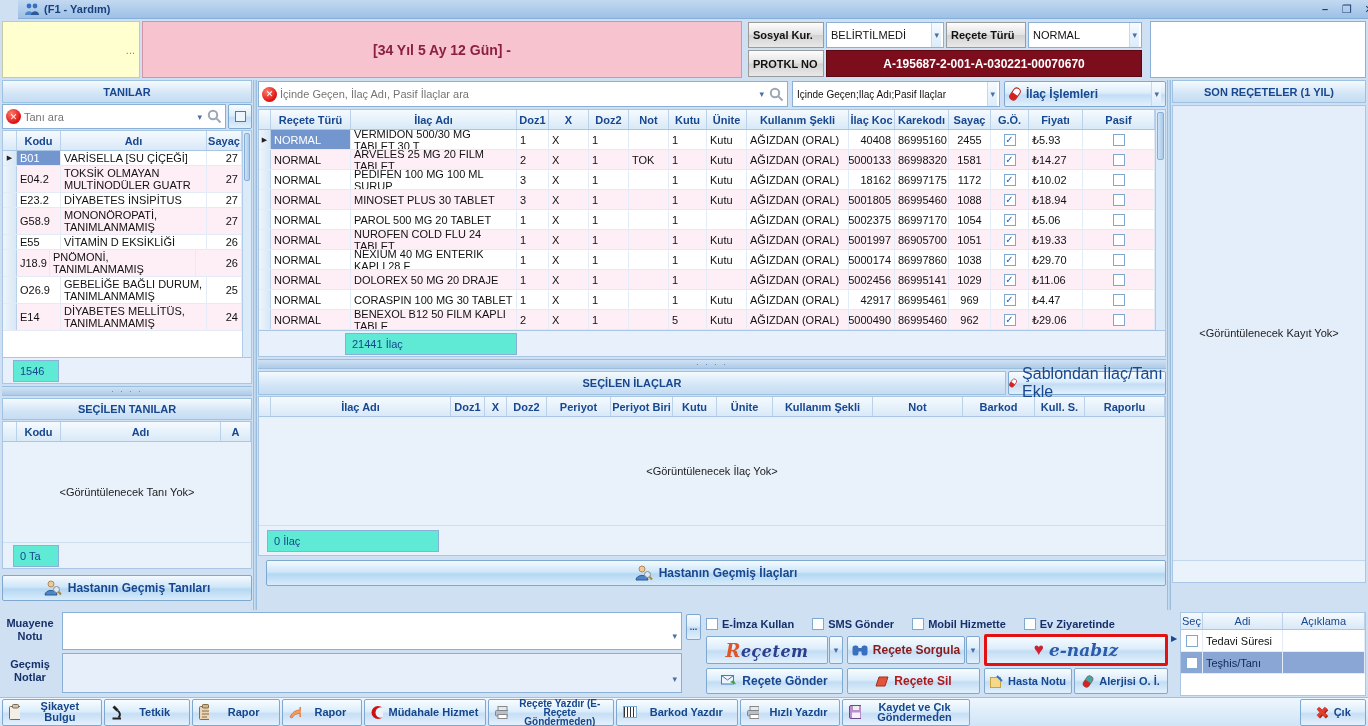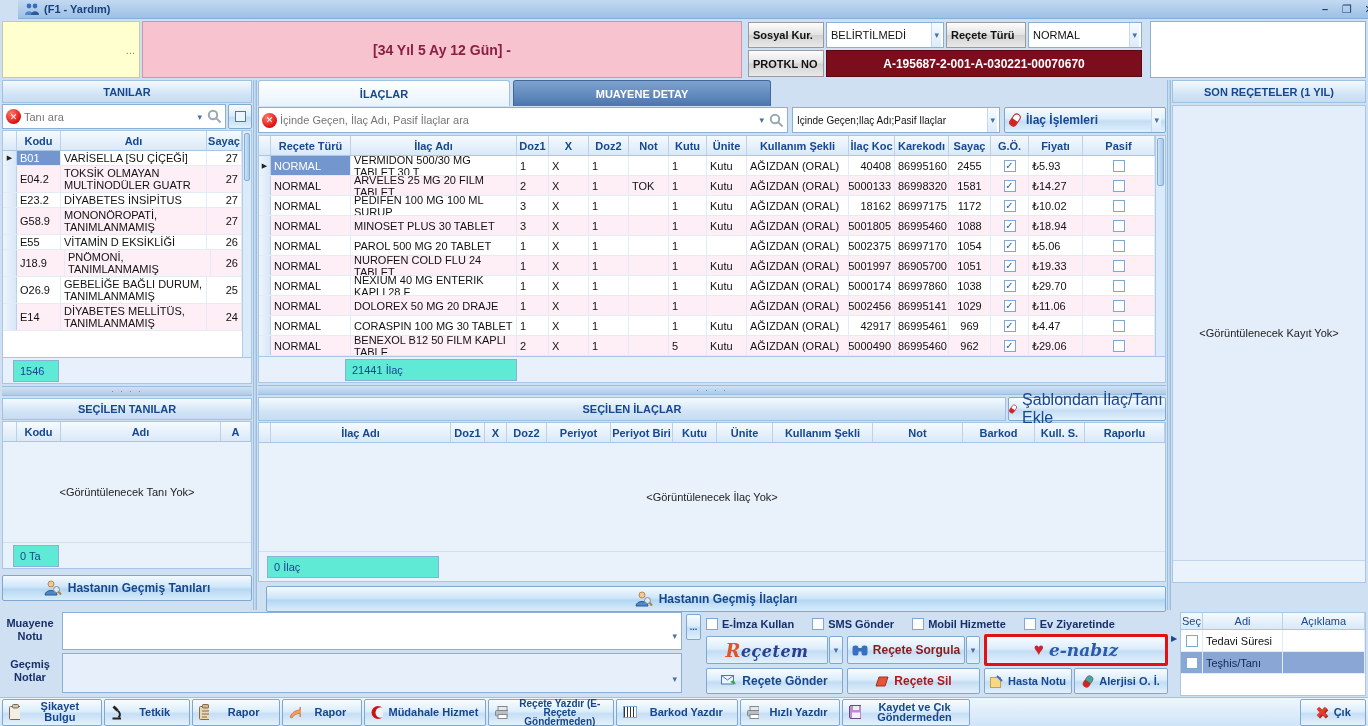--- a/index.html
+++ b/index.html
@@ -156,21 +156,21 @@
               <div class="tc" style="flex: 1 1 0%; justify-content: flex-end;">27</div>
             </div>
             <div class="trow">
               <div class="tc ind" style="width: 14px;"></div>
               <div class="tc" style="width: 44px;">E55</div>
               <div class="tc" style="width: 146px;">VİTAMİN D EKSİKLİĞİ</div>
               <div class="tc" style="flex: 1 1 0%; justify-content: flex-end;">26</div>
             </div>
             <div class="trow alt">
               <div class="tc ind" style="width: 14px;"></div>
-              <div class="tc" style="width: 48px;">J18.9</div>
+              <div class="tc" style="width: 33px;">J18.9</div>
               <div class="tc" style="width: 146px;">PNÖMONİ, TANIMLANMAMIŞ</div>
               <div class="tc" style="flex: 1 1 0%; justify-content: flex-end;">26</div>
             </div>
             <div class="trow">
               <div class="tc ind" style="width: 14px;"></div>
               <div class="tc" style="width: 44px;">O26.9</div>
               <div class="tc" style="width: 146px;">GEBELİĞE BAĞLI DURUM, TANIMLANMAMIŞ</div>
               <div class="tc" style="flex: 1 1 0%; justify-content: flex-end;">25</div>
             </div>
             <div class="trow alt">
@@ -209,24 +209,20 @@
           <circle cx="12.5" cy="9.5" r="3" fill="rgba(230,240,252,0.65)" stroke="#8a8a8a"></circle>
           <line x1="14.6" y1="11.8" x2="17" y2="14.5" stroke="#a88538" stroke-width="2"></line>
         </svg>
       <span>Hastanın Geçmiş Tanıları</span>
     </div>
   </div>
 
   <div class="abs vsep" style="top:80px;left:253px;width:4px;height:530px;"></div>
 
   <div class="abs" style="top:80px;left:258px;width:908px;height:530px;">
-    <div style="display:flex;height:26px;gap:3px;">
-      <div class="tab active-light" style="width:252px;">İLAÇLAR</div>
-      <div class="tab active-dark" style="width:258px;">MUAYENE DETAY</div>
-    </div>
     <div style="display:flex;gap:4px;height:26px;margin-top:1px;">
       <div class="searchrow" style="width:530px;">
         <span class="redx">✕</span>
         <input placeholder="İçinde Geçen, İlaç Adı, Pasif İlaçlar ara" style="">
         <span class="dd" style="border:none;background:none;">▾</span>
         <svg width="15" height="15">
             <circle cx="6" cy="6" r="4.2" fill="none" stroke="#9aa7b5" stroke-width="2"></circle>
             <line x1="9.4" y1="9.4" x2="13.5" y2="13.5" stroke="#9aa7b5" stroke-width="2"></line>
           </svg>
       </div>

